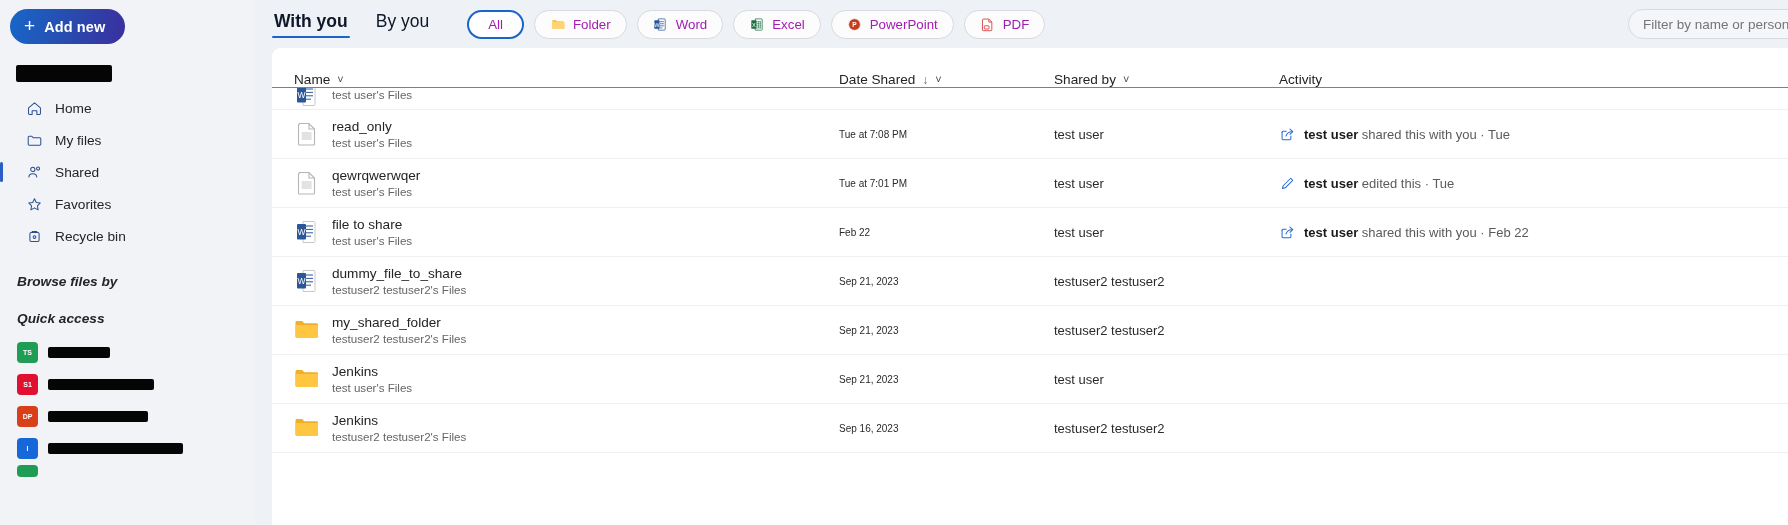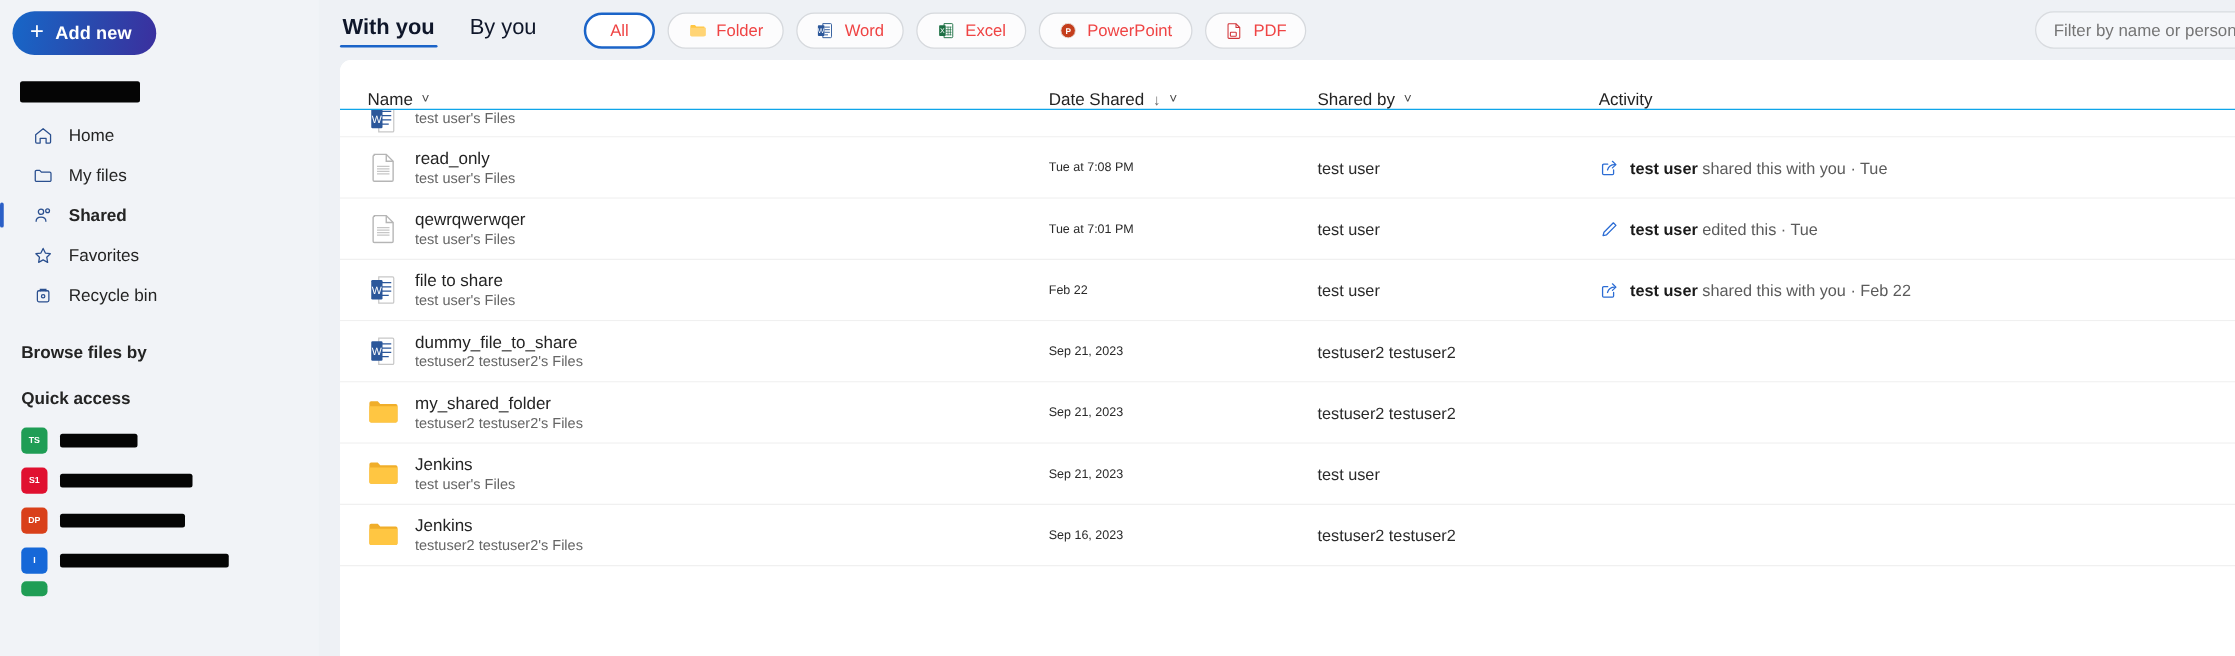--- a/index.html
+++ b/index.html
@@ -39,29 +39,29 @@
 
   .nav { margin-top: 10px; }
   .nav-item {
     display: flex; align-items: center; gap: 12px;
     height: 32px; padding-left: 25px; margin: 0 8px 0 0;
     font-size: 13.7px; color: #242424; cursor: pointer;
     position: relative;
   }
   .nav-item .ico { width: 18px; height: 18px; display: flex; align-items: center; justify-content: center; flex: 0 0 18px; }
   .nav-item .ico svg { display: block; }
-  .nav-item.active { font-weight: 700; }
+  .nav-item.active { font-weight: 400; }
   .nav-item.active::before {
     content: ""; position: absolute; left: 0; top: 6px;
     width: 3px; height: 20px; background: #2b5fc7; border-radius: 2px;
   }
 
   .section-label {
     font-size: 13.7px; font-weight: 700; color: #242424;
-    padding-left: 17px; margin-top: 22px;
+    padding-left: 17px; margin-top: 22px; font-style: italic;
   }
   .section-label.qa { margin-top: 22px; }
 
   .qa-list { margin-top: 10px; }
   .qa-item {
     display: flex; align-items: center; gap: 10px;
     height: 32px; padding-left: 17px; cursor: pointer;
   }
   .qa-badge {
     width: 21px; height: 21px; border-radius: 4px; flex: 0 0 21px;
@@ -87,21 +87,21 @@
     content: ""; position: absolute; left: 0; right: 0; bottom: -3px;
     height: 2.5px; background: #1b64c8; border-radius: 2px;
   }
   .pivot.plain { font-weight: 500; }
 
   .chips { display: flex; align-items: center; gap: 10px; margin-left: 12px; }
   .chip {
     display: inline-flex; align-items: center; gap: 7px;
     height: 29px; padding: 0 15px;
     border: 1px solid #d6d9dd; border-radius: 15px;
-    background: #fcfcfd; font-size: 13.3px; color: #ef4444;
+    background: #fcfcfd; font-size: 13.3px; color: #a21caf;
     cursor: pointer; white-space: nowrap;
   }
   .chip.sel { border: 2px solid #1b64c8; background: #ffffff; padding: 0 19px; font-weight: 400; }
   .chip .ci { width: 16px; height: 16px; display:flex; align-items:center; justify-content:center; flex: 0 0 16px; }
 
   .filterbox {
     position: absolute; right: -90px; top: 9px;
     width: 250px; height: 30px; border-radius: 16px;
     border: 1px solid #d8dbdf; background: #f4f6f9;
     display: flex; align-items: center; padding: 0 14px;

